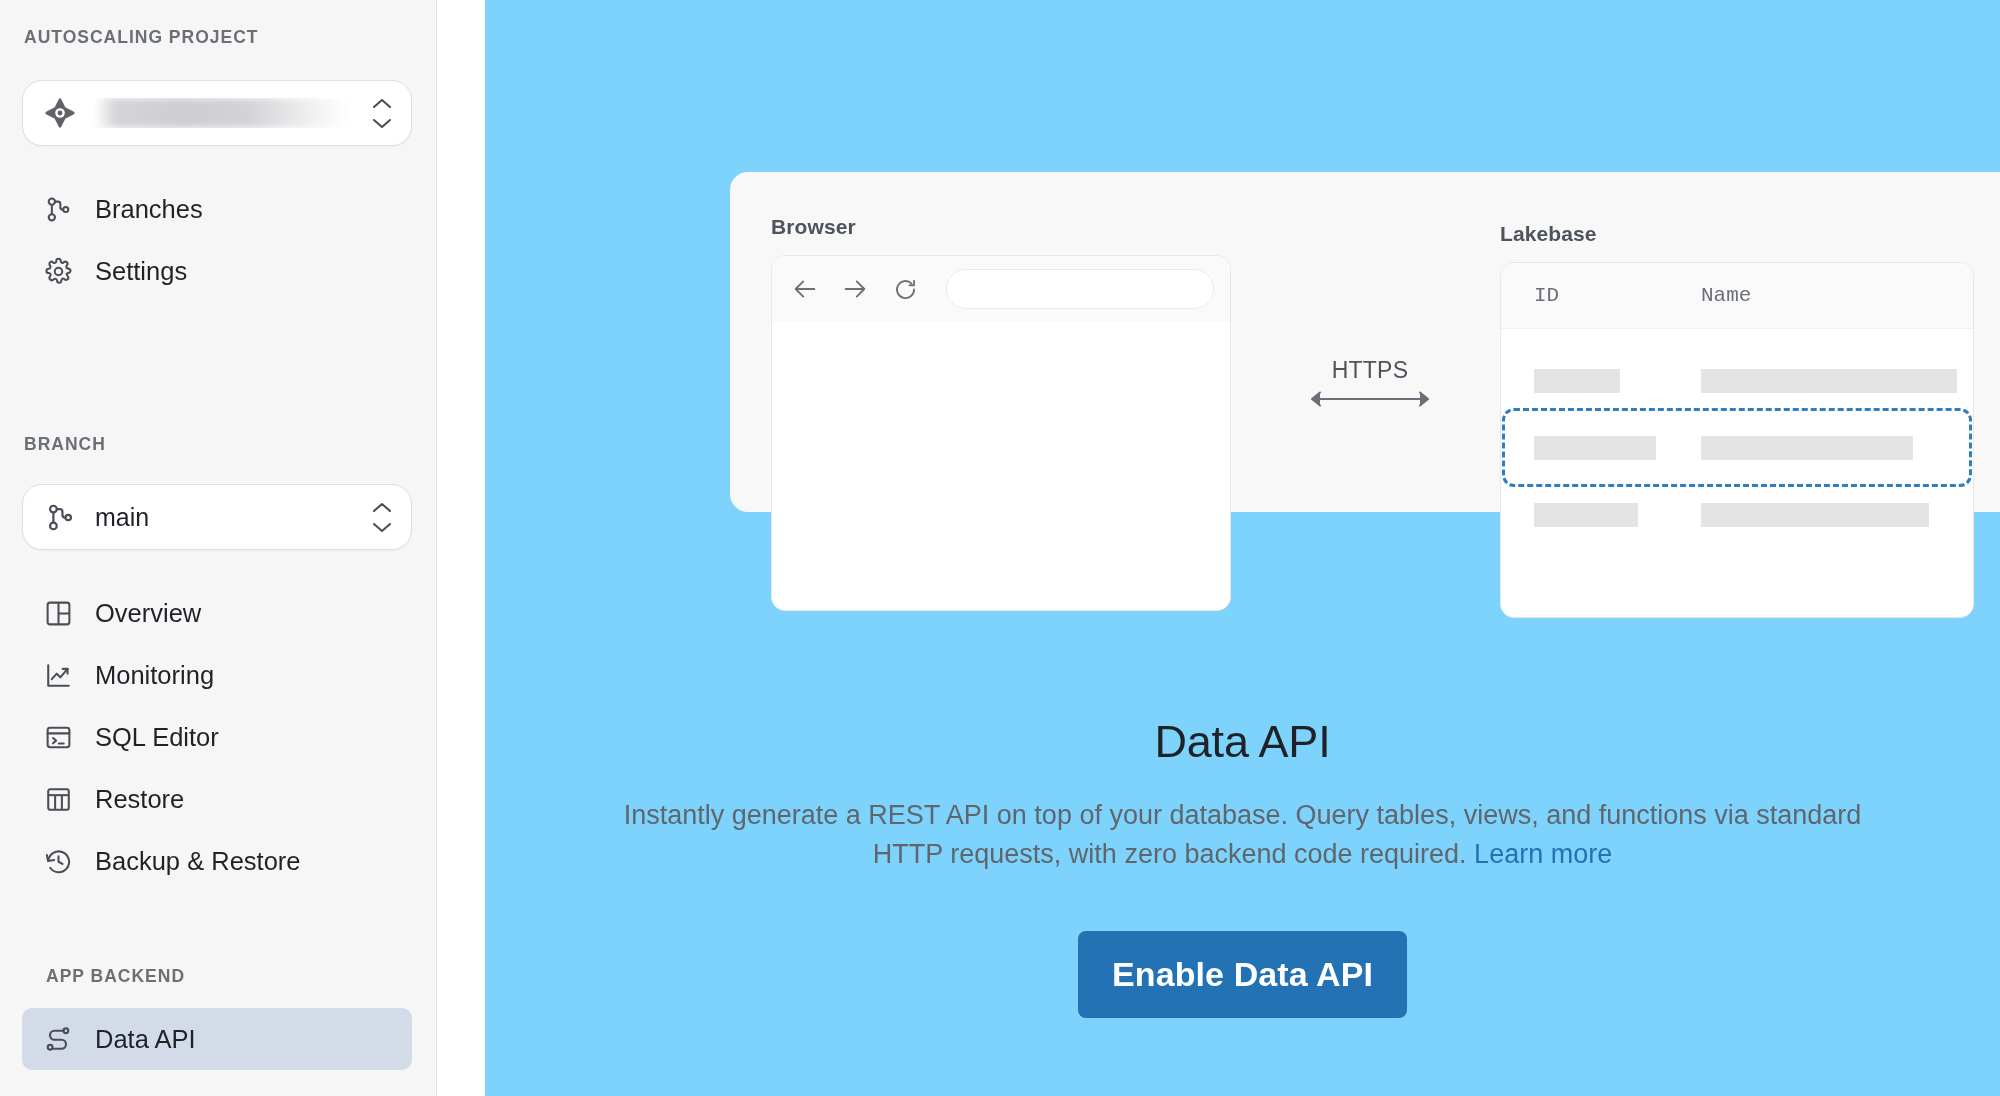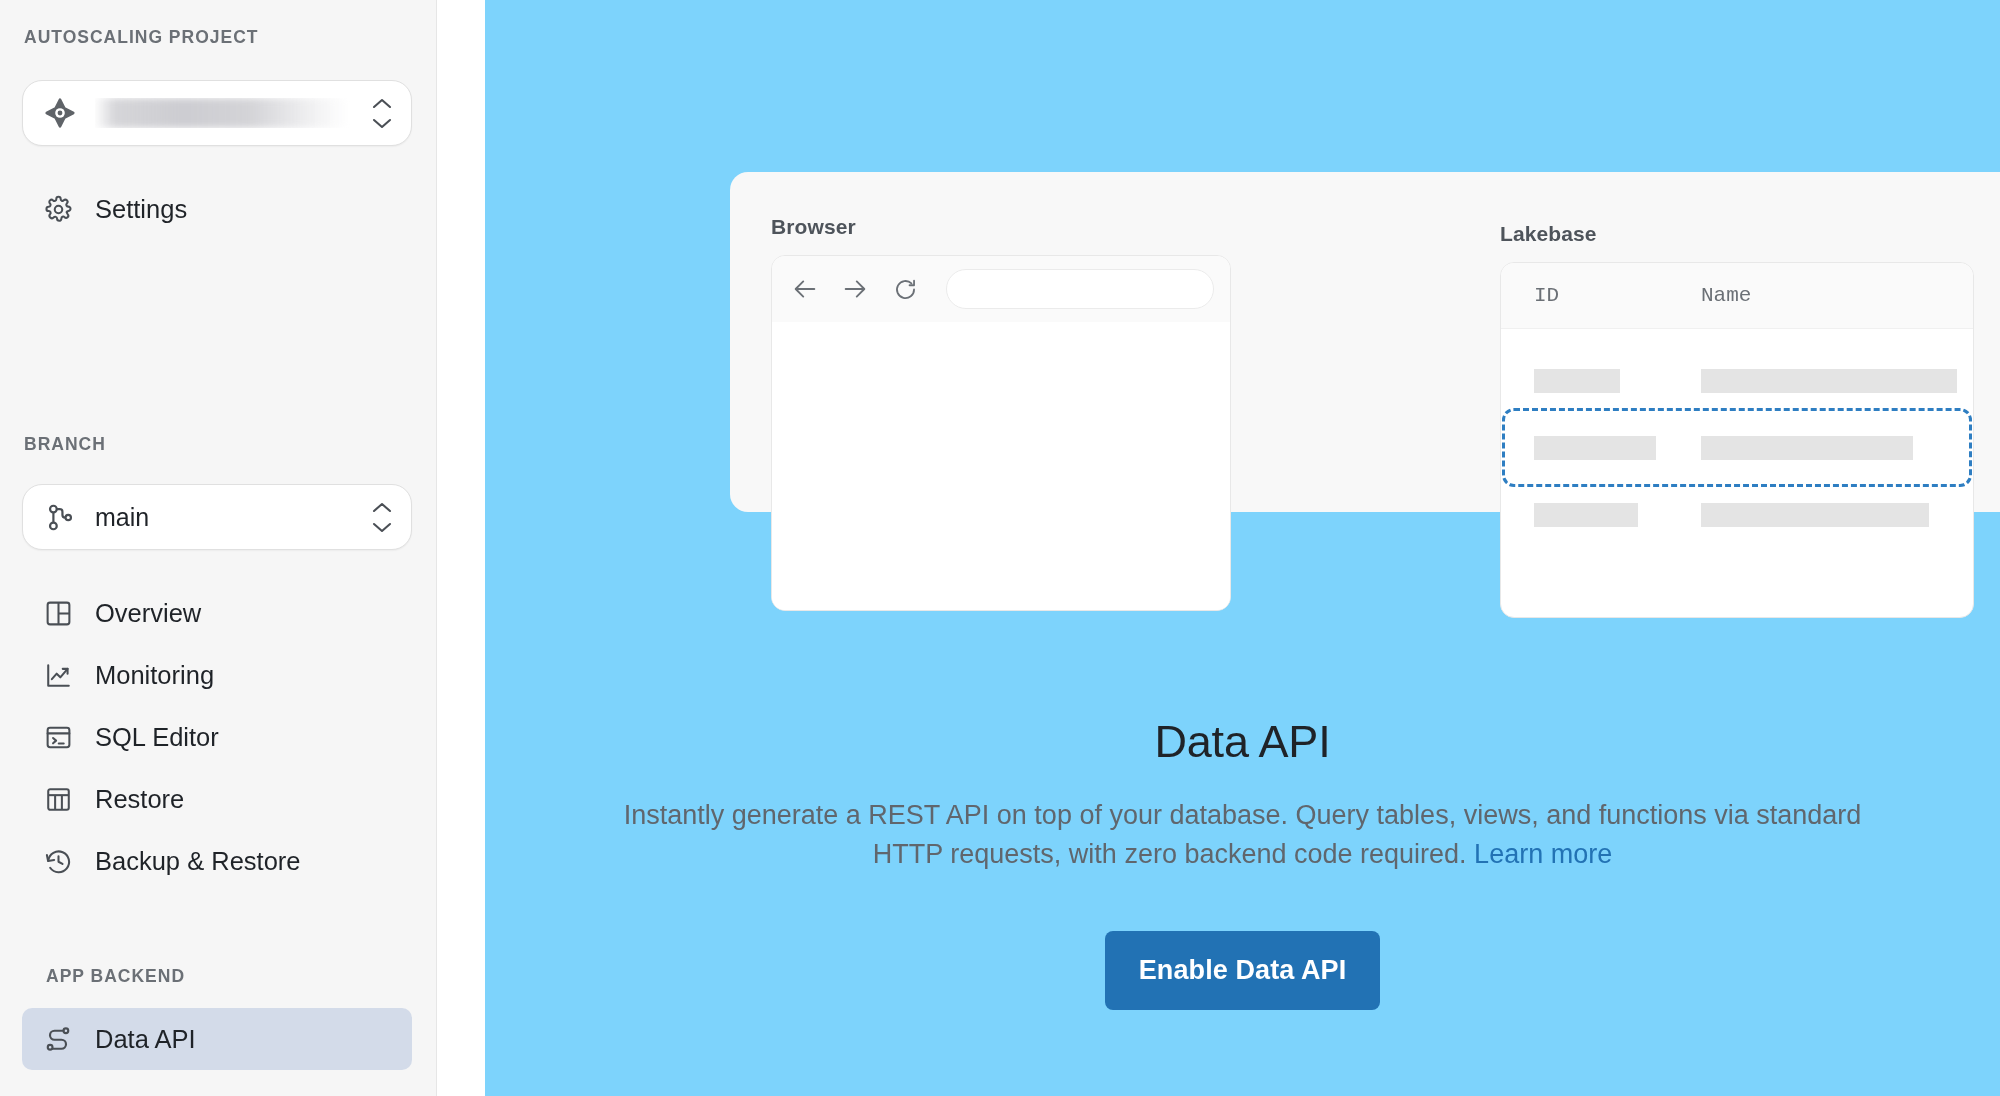--- a/index.html
+++ b/index.html
@@ -237,21 +237,21 @@
   }
   .hero-link { color: #2272b4; text-decoration: none; }
   .cta-wrap { margin-top: 56px; }
   .cta {
     display: inline-block;
     background: #2272b4;
     color: #ffffff;
     border: none;
     border-radius: 8px;
     font-family: "Liberation Sans", sans-serif;
-    font-size: 27px;
+    font-size: 34px;
     font-weight: 700;
     padding: 24px 34px;
     cursor: pointer;
     letter-spacing: 0.1px;
   }
 </style>
 </head>
 <body>
 
 <div class="app">
@@ -275,20 +275,32 @@
         <svg width="22" height="13" viewBox="0 0 22 13" fill="none" stroke="#4a4f55" stroke-width="2.1" stroke-linecap="round" stroke-linejoin="round">
             <polyline points="3,10 11,3 19,10"></polyline>
           </svg>
         <svg width="22" height="13" viewBox="0 0 22 13" fill="none" stroke="#4a4f55" stroke-width="2.1" stroke-linecap="round" stroke-linejoin="round">
             <polyline points="3,3 11,10 19,3"></polyline>
           </svg>
       </span>
     </div>
 
     <nav class="nav nav-project">
+      <div class="nav-item">
+        <span class="nav-icon">
+          <svg width="29" height="29" viewBox="0 0 24 24" fill="none" stroke="#4a4f55" stroke-width="1.7">
+              <circle cx="6.5" cy="5.5" r="2.6"></circle>
+              <circle cx="6.5" cy="18.5" r="2.6"></circle>
+              <circle cx="18" cy="12" r="2.1"></circle>
+              <path d="M6.5 8.1 v7.8"></path>
+              <path d="M9.1 5.5 h2.4 a2 2 0 0 1 2 2 v2.6 a2 2 0 0 0 2 2 h0.4"></path>
+            </svg>
+        </span>
+        <span class="nav-label">Branches</span>
+      </div>
       <div class="nav-item">
         <span class="nav-icon">
           <svg width="29" height="29" viewBox="0 0 24 24" fill="none" stroke="#4a4f55" stroke-width="1.7" stroke-linejoin="round">
               <circle cx="12" cy="12" r="3.1"></circle>
               <path d="M19.2 14.1a1.5 1.5 0 0 0 .3 1.65l.05.06a1.8 1.8 0 1 1-2.55 2.55l-.06-.06a1.5 1.5 0 0 0-1.65-.3 1.5 1.5 0 0 0-.9 1.37v.17a1.8 1.8 0 1 1-3.6 0v-.09a1.5 1.5 0 0 0-.98-1.37 1.5 1.5 0 0 0-1.65.3l-.06.06A1.8 1.8 0 1 1 5.02 15.9l.06-.06a1.5 1.5 0 0 0 .3-1.65 1.5 1.5 0 0 0-1.37-.9h-.17a1.8 1.8 0 1 1 0-3.6h.09a1.5 1.5 0 0 0 1.37-.98 1.5 1.5 0 0 0-.3-1.65l-.06-.06A1.8 1.8 0 1 1 7.5 4.45l.06.06a1.5 1.5 0 0 0 1.65.3h.07a1.5 1.5 0 0 0 .9-1.37v-.17a1.8 1.8 0 1 1 3.6 0v.09a1.5 1.5 0 0 0 .9 1.37 1.5 1.5 0 0 0 1.65-.3l.06-.06a1.8 1.8 0 1 1 2.55 2.55l-.06.06a1.5 1.5 0 0 0-.3 1.65v.07a1.5 1.5 0 0 0 1.37.9h.17a1.8 1.8 0 1 1 0 3.6h-.09a1.5 1.5 0 0 0-1.37.9z"></path>
             </svg>
         </span>
         <span class="nav-label">Settings</span>
       </div>
     </nav>
@@ -413,20 +425,30 @@
                   <path d="M19.6 12a7.6 7.6 0 1 1-2.3-5.4"></path>
                   <polyline points="19.6,4.2 19.6,8.2 15.6,8.2"></polyline>
                 </svg>
             </span>
             <span class="url-bar"></span>
           </div>
           <div class="browser-body"></div>
         </div>
       </div>
 
+      <div class="connector">
+        <span class="connector-label">HTTPS</span>
+        <span>
+          <svg width="134" height="26" viewBox="0 0 134 26" fill="none" stroke="#6b7076" stroke-width="2.1" stroke-linecap="round" stroke-linejoin="round">
+            <line x1="10" y1="13" x2="124" y2="13"></line>
+            <polyline points="17,6.5 9,13 17,19.5" fill="#6b7076"></polyline>
+            <polyline points="117,6.5 125,13 117,19.5" fill="#6b7076"></polyline>
+          </svg>
+        </span>
+      </div>
 
       <div class="panel-col lakebase-col">
         <div class="panel-title">Lakebase</div>
         <div class="lakebase">
           <div class="lb-head">
             <span class="lb-col-id"><span>ID</span></span>
             <span><span>Name</span></span>
           </div>
           <div class="lb-rows">
             <div class="lb-row">

